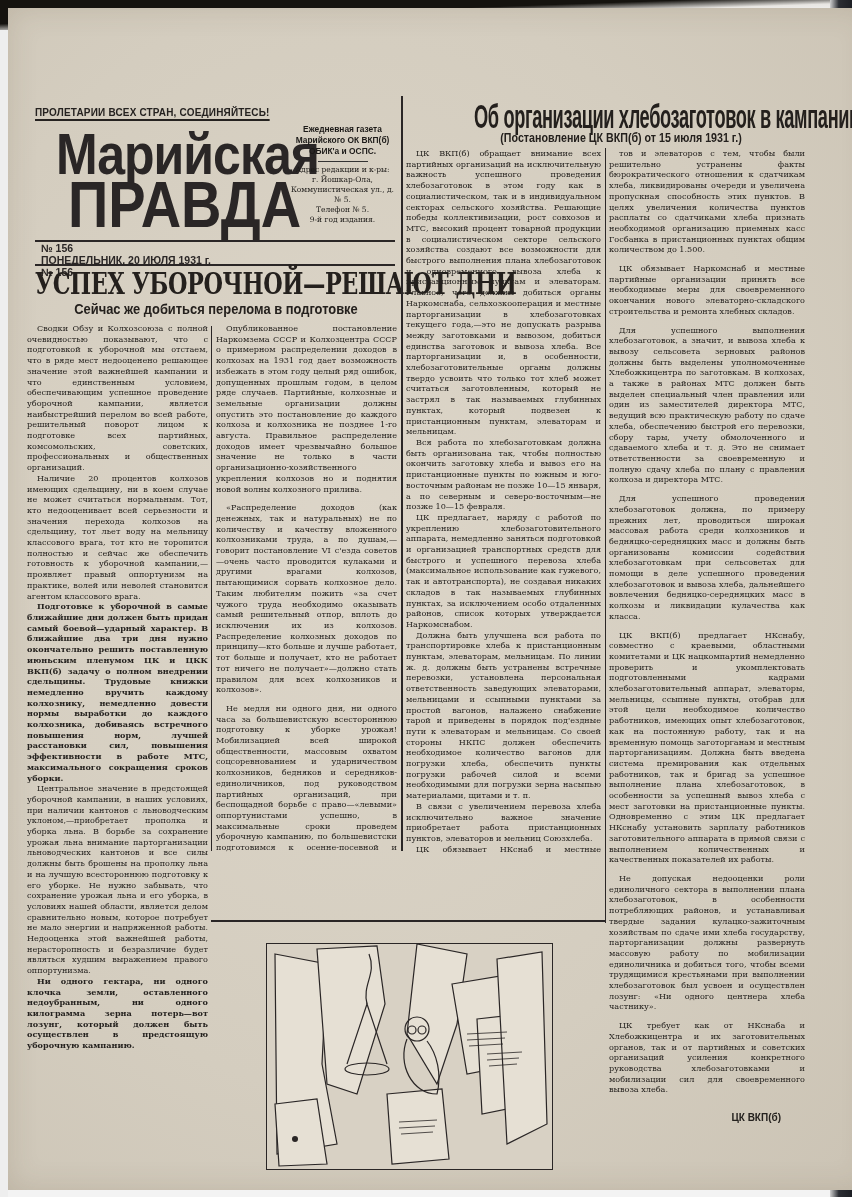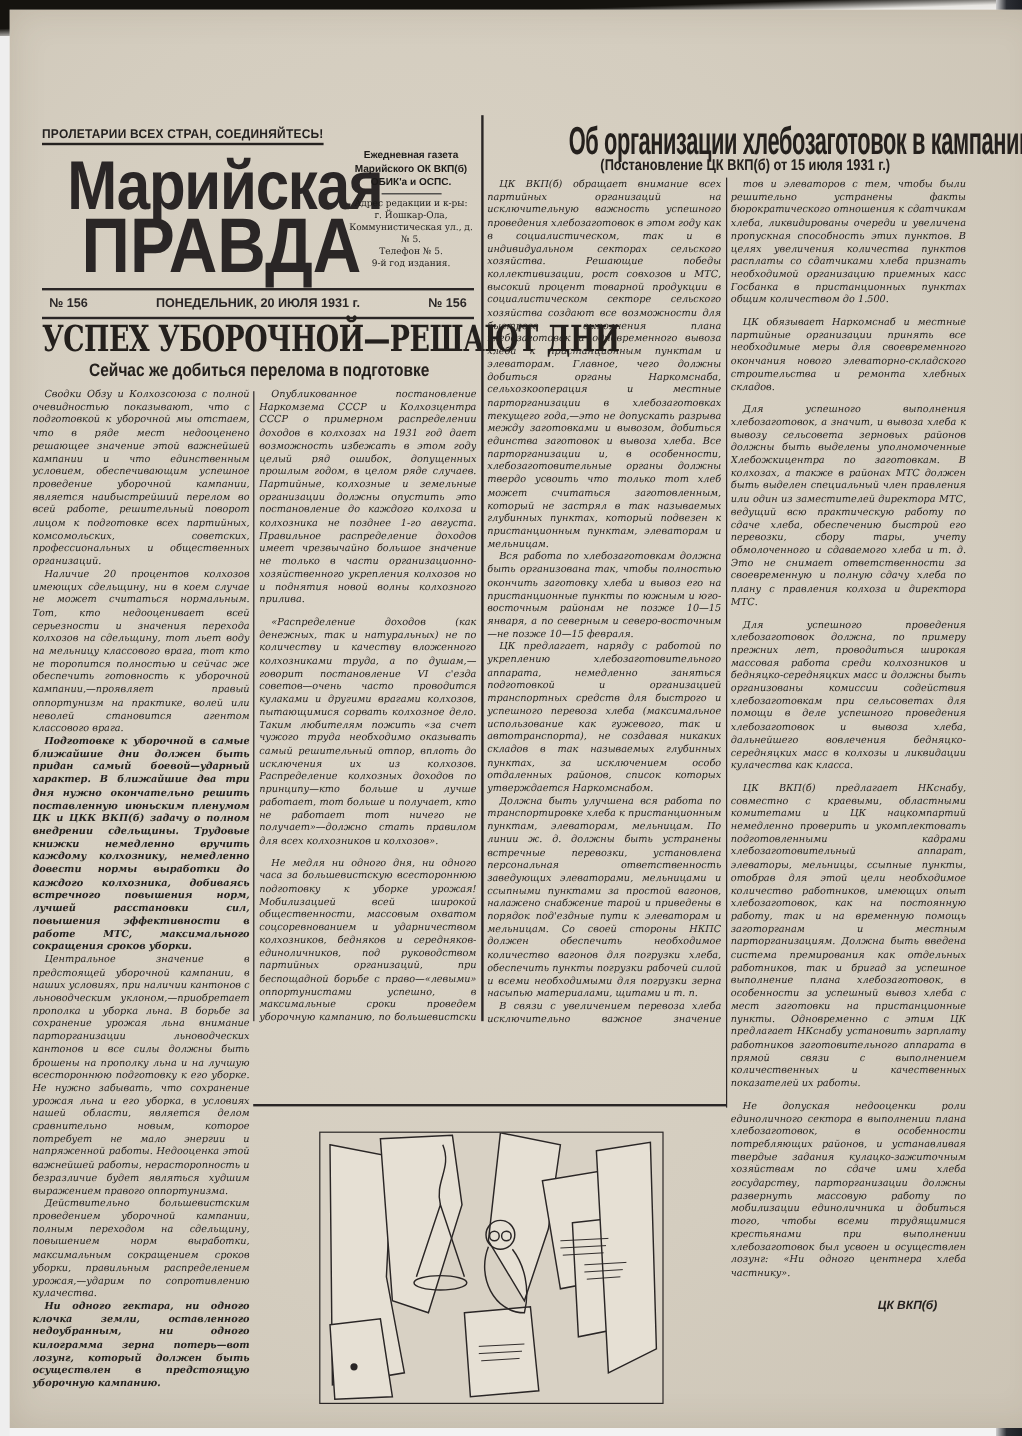--- a/index.html
+++ b/index.html
@@ -44,22 +44,22 @@
   .title2 { left: 60px; top: 165px; font-size: 56px; letter-spacing: 0px; transform: scaleY(1.15); transform-origin: top left; }
   .imprint {
     left: 282px; top: 116px; width: 105px; text-align: center; font-size: 8px; line-height: 10px;
   }
   .imprint .bold { font-family: "Liberation Sans", sans-serif; font-weight: bold; font-size: 8.4px; line-height: 11px; }
   .imprint .rule { width: 50px; height: 1px; background: #333; margin: 4px auto 3px; }
   .imprint .small { font-size: 7.5px; line-height: 10px; }
 
   .dateline {
     left: 27px; top: 232px; width: 360px; border-top: 2px solid #2a2626; border-bottom: 2px solid #2a2626;
-    height: 22px; display: flex; align-items: center; justify-content: space-between;
-    font-family: "Liberation Sans", sans-serif; font-weight: bold; font-size: 10.5px; color: #2a2626;
+    height: 22px; display: flex; justify-content: space-between;
+    font-family: "Liberation Sans", sans-serif; font-weight: bold; font-size: 10.5px; color: #2a2626; flex-direction: column;
   }
   .dateline span { padding: 0 6px; }
 
   
   .headline-main {
     left: 27px; top: 258px; width: 362px; text-align: center;
     font-family: "DejaVu Serif", serif; font-weight: bold; font-size: 26px; letter-spacing: -0.5px;
     transform: scaleX(0.86) scaleY(1.15); transform-origin: top left; white-space: nowrap; color: #24201d;
   }
   .headline-sub {
@@ -78,21 +78,21 @@
     left: 403px; top: 122px; width: 420px; text-align: center;
     font-family: "Liberation Sans", sans-serif; font-weight: bold; font-size: 13px;
     transform: scaleX(0.82); transform-origin: top center; white-space: nowrap; color: #24201d;
   }
 
   
   .col {
     font-size: 8.1px; line-height: 10.7px; text-align: justify; color: #25221f;
     overflow: hidden;
   }
-  .col p { margin: 0; text-indent: 10px; font-style: italic; }
+  .col p { margin: 0; text-indent: 10px; }
   .col p.gap { margin-top: 8px; }
   .col p.bold { font-weight: bold; }
   .col p.sign { text-align: right; font-family: "Liberation Sans", sans-serif; font-weight: bold; font-size: 10px; margin-top: 18px; padding-right: 24px; text-indent: 0; }
 
   .vrule { background: #2a2626; width: 1px; }
   .hrule { background: #2a2626; height: 2px; }
 
   .cartoon-box {
     left: 258px; top: 935px; width: 285px; height: 225px;
     border: 1.5px solid #2a2626; background: #d8d1c4;
@@ -133,21 +133,20 @@
   </div>
 
   <div class="abs headline-main">УСПЕХ УБОРОЧНОЙ—РЕШАЮТ ДНИ</div>
   <div class="abs headline-sub">Сейчас же добиться перелома в подготовке</div>
 
   <div class="abs col" style="left:19px; top:315px; width:181px; height:870px;">
     <p>Сводки Обзу и Колхозсоюза с полной очевидностью показывают, что с подготовкой к уборочной мы отстаем, что в ряде мест недооценено решающее значение этой важнейшей кампании и что единственным условием, обеспечивающим успешное проведение уборочной кампании, является наибыстрейший перелом во всей работе, решительный поворот лицом к подготовке всех партийных, комсомольских, советских, профессиональных и общественных организаций.</p>
     <p>Наличие 20 процентов колхозов имеющих сдельщину, ни в коем случае не может считаться нормальным. Тот, кто недооценивает всей серьезности и значения перехода колхозов на сдельщину, тот льет воду на мельницу классового врага, тот кто не торопится полностью и сейчас же обеспечить готовность к уборочной кампании,—проявляет правый оппортунизм на практике, волей или неволей становится агентом классового врага.</p>
     <p class="bold">Подготовке к уборочной в самые ближайшие дни должен быть придан самый боевой—ударный характер. В ближайшие два три дня нужно окончательно решить поставленную июньским пленумом ЦК и ЦКК ВКП(б) задачу о полном внедрении сдельщины. Трудовые книжки немедленно вручить каждому колхознику, немедленно довести нормы выработки до каждого колхозника, добиваясь встречного повышения норм, лучшей расстановки сил, повышения эффективности в работе МТС, максимального сокращения сроков уборки.</p>
     <p>Центральное значение в предстоящей уборочной кампании, в наших условиях, при наличии кантонов с льноводческим уклоном,—приобретает прополка и уборка льна. В борьбе за сохранение урожая льна внимание парторганизации льноводческих кантонов и все силы должны быть брошены на прополку льна и на лучшую всестороннюю подготовку к его уборке. Не нужно забывать, что сохранение урожая льна и его уборка, в условиях нашей области, является делом сравнительно новым, которое потребует не мало энергии и напряженной работы. Недооценка этой важнейшей работы, нерасторопность и безразличие будет являться худшим выражением правого оппортунизма.</p>
-    <p>Действительно большевистским проведением уборочной кампании, полным переходом на сдельщину, повышением норм выработки, максимальным сокращением сроков уборки, правильным распределением урожая,—ударим по сопротивлению кулачества.</p>
     <p class="bold">Ни одного гектара, ни одного клочка земли, оставленного недоубранным, ни одного килограмма зерна потерь—вот лозунг, который должен быть осуществлен в предстоящую уборочную кампанию.</p>
   </div>
 
   <div class="abs vrule" style="left:203px; top:318px; height:525px;"></div>
 
   <div class="abs col" style="left:208px; top:315px; width:181px; height:530px;">
     <p>Опубликованное постановление Наркомзема СССР и Колхозцентра СССР о примерном распределении доходов в колхозах на 1931 год дает возможность избежать в этом году целый ряд ошибок, допущенных прошлым годом, в целом ряде случаев. Партийные, колхозные и земельные организации должны опустить это постановление до каждого колхоза и колхозника не позднее 1-го августа. Правильное распределение доходов имеет чрезвычайно большое значение не только в части организационно-хозяйственного укрепления колхозов но и поднятия новой волны колхозного прилива.</p>
     <p class="gap">«Распределение доходов (как денежных, так и натуральных) не по количеству и качеству вложенного колхозниками труда, а по душам,—говорит постановление VI с'езда советов—очень часто проводится кулаками и другими врагами колхозов, пытающимися сорвать колхозное дело. Таким любителям пожить «за счет чужого труда необходимо оказывать самый решительный отпор, вплоть до исключения их из колхозов. Распределение колхозных доходов по принципу—кто больше и лучше работает, тот больше и получает, кто не работает тот ничего не получает»—должно стать правилом для всех колхозников и колхозов».</p>
     <p class="gap">Не медля ни одного дня, ни одного часа за большевистскую всестороннюю подготовку к уборке урожая! Мобилизацией всей широкой общественности, массовым охватом соцсоревнованием и ударничеством колхозников, бедняков и середняков-единоличников, под руководством партийных организаций, при беспощадной борьбе с право—«левыми» оппортунистами успешно, в максимальные сроки проведем уборочную кампанию, по большевистски подготовимся к осенне-посевной и хлебозаготовительным кампаниям, поднимем новую волну колхозного прилива, подойдем вплотную к выполнению главного лозунга партии—ликвидации кулачества, как класса, на базе сплошной коллективизации.</p>
   </div>
@@ -168,20 +167,21 @@
 
   <div class="abs vrule" style="left:597px; top:140px; height:775px;"></div>
 
   <div class="abs col" style="left:601px; top:140px; width:196px; height:1020px;">
     <p>тов и элеваторов с тем, чтобы были решительно устранены факты бюрократического отношения к сдатчикам хлеба, ликвидированы очереди и увеличена пропускная способность этих пунктов. В целях увеличения количества пунктов расплаты со сдатчиками хлеба признать необходимой организацию приемных касс Госбанка в пристанционных пунктах общим количеством до 1.500.</p>
     <p class="gap">ЦК обязывает Наркомснаб и местные партийные организации принять все необходимые меры для своевременного окончания нового элеваторно-складского строительства и ремонта хлебных складов.</p>
     <p class="gap">Для успешного выполнения хлебозаготовок, а значит, и вывоза хлеба к вывозу сельсовета зерновых районов должны быть выделены уполномоченные Хлебожкицентра по заготовкам. В колхозах, а также в районах МТС должен быть выделен специальный член правления или один из заместителей директора МТС, ведущий всю практическую работу по сдаче хлеба, обеспечению быстрой его перевозки, сбору тары, учету обмолоченного и сдаваемого хлеба и т. д. Это не снимает ответственности за своевременную и полную сдачу хлеба по плану с правления колхоза и директора МТС.</p>
     <p class="gap">Для успешного проведения хлебозаготовок должна, по примеру прежних лет, проводиться широкая массовая работа среди колхозников и бедняцко-середняцких масс и должны быть организованы комиссии содействия хлебозаготовкам при сельсоветах для помощи в деле успешного проведения хлебозаготовок и вывоза хлеба, дальнейшего вовлечения бедняцко-середняцких масс в колхозы и ликвидации кулачества как класса.</p>
     <p class="gap">ЦК ВКП(б) предлагает НКснабу, совместно с краевыми, областными комитетами и ЦК нацкомпартий немедленно проверить и укомплектовать подготовленными кадрами хлебозаготовительный аппарат, элеваторы, мельницы, ссыпные пункты, отобрав для этой цели необходимое количество работников, имеющих опыт хлебозаготовок, как на постоянную работу, так и на временную помощь заготорганам и местным парторганизациям. Должна быть введена система премирования как отдельных работников, так и бригад за успешное выполнение плана хлебозаготовок, в особенности за успешный вывоз хлеба с мест заготовки на пристанционные пункты. Одновременно с этим ЦК предлагает НКснабу установить зарплату работников заготовительного аппарата в прямой связи с выполнением количественных и качественных показателей их работы.</p>
     <p class="gap">Не допуская недооценки роли единоличного сектора в выполнении плана хлебозаготовок, в особенности потребляющих районов, и устанавливая твердые задания кулацко-зажиточным хозяйствам по сдаче ими хлеба государству, парторганизации должны развернуть массовую работу по мобилизации единоличника и добиться того, чтобы всеми трудящимися крестьянами при выполнении хлебозаготовок был усвоен и осуществлен лозунг: «Ни одного центнера хлеба частнику».</p>
+    <p class="gap">ЦК требует как от НКснаба и Хлебожкицентра и их заготовительных органов, так и от партийных и советских организаций усиления конкретного руководства хлебозаготовками и мобилизации сил для своевременного вывоза хлеба.</p>
     <p class="sign">ЦК ВКП(б)</p>
   </div>
 
   <div class="abs hrule" style="left:203px; top:912px; width:394px;"></div>
 
   <div class="abs cartoon-box">
     <svg width="285" height="225" viewBox="0 0 285 225">
       <g fill="#e6e0d4" stroke="#2a2626" stroke-width="1.2">
         <path d="M8 10 L60 20 L55 120 L70 200 L10 210 Z"></path>
         <path d="M50 5 L110 2 L118 60 L90 150 L60 140 Z"></path>

